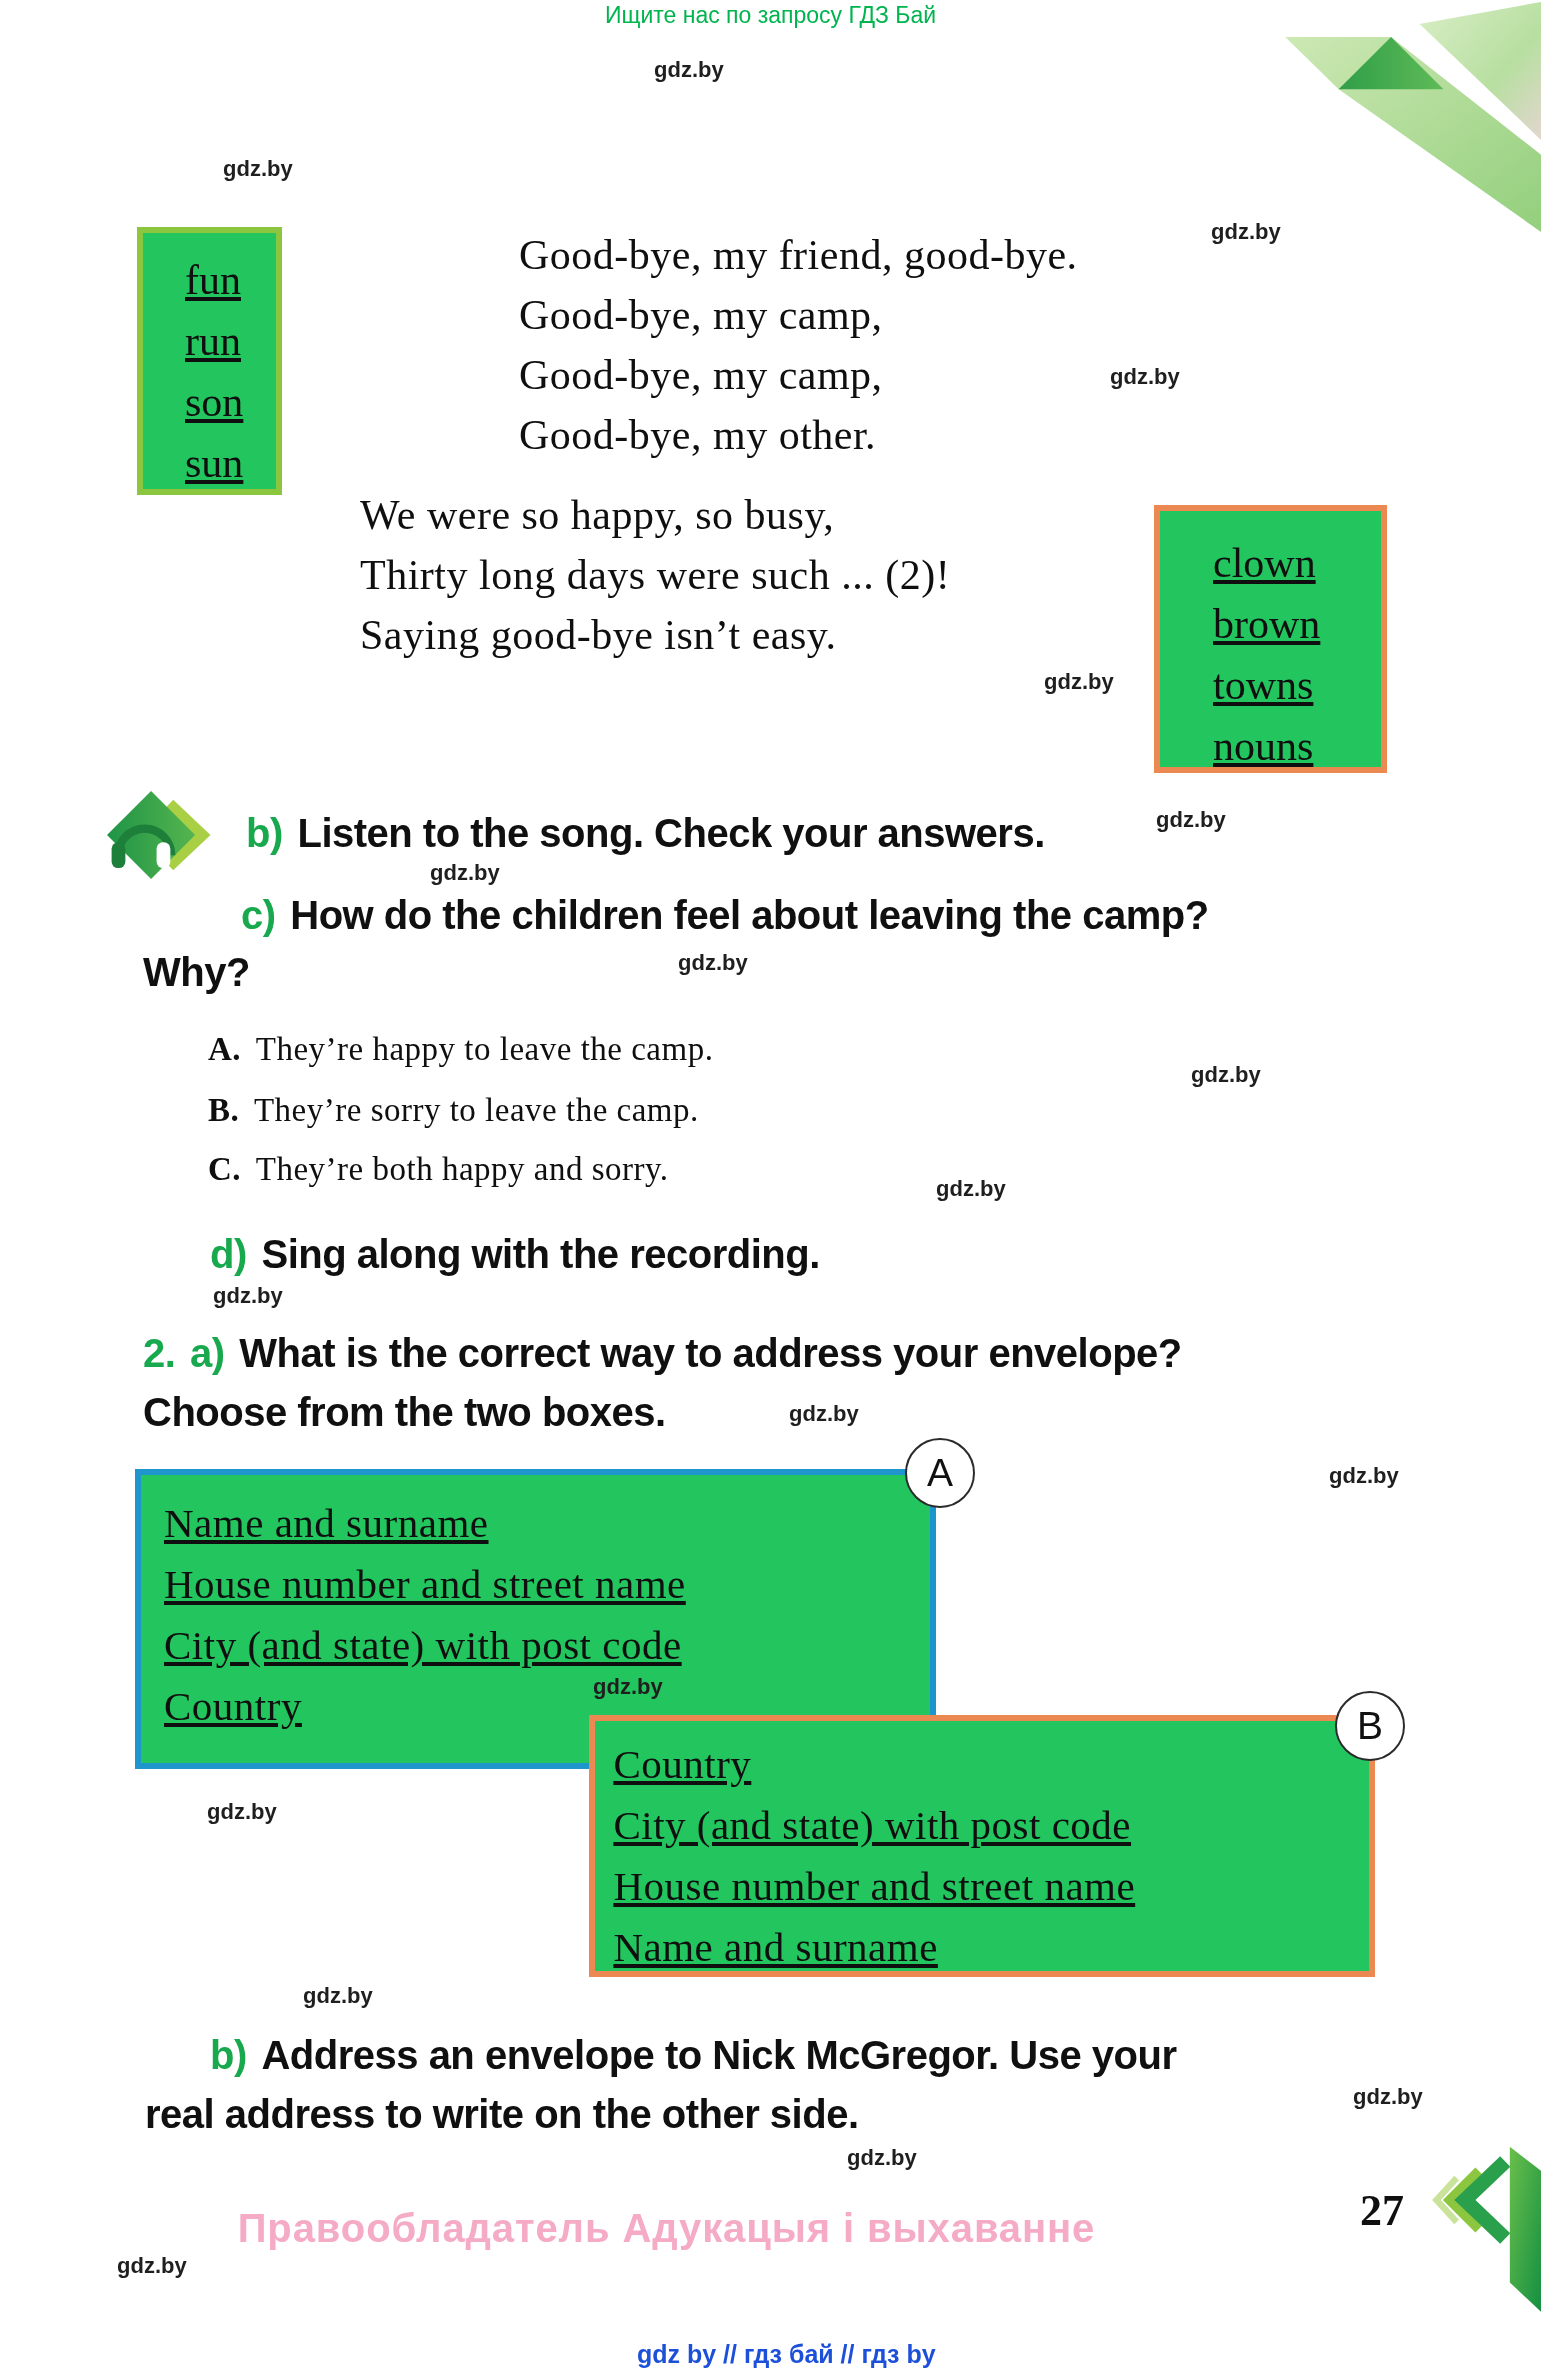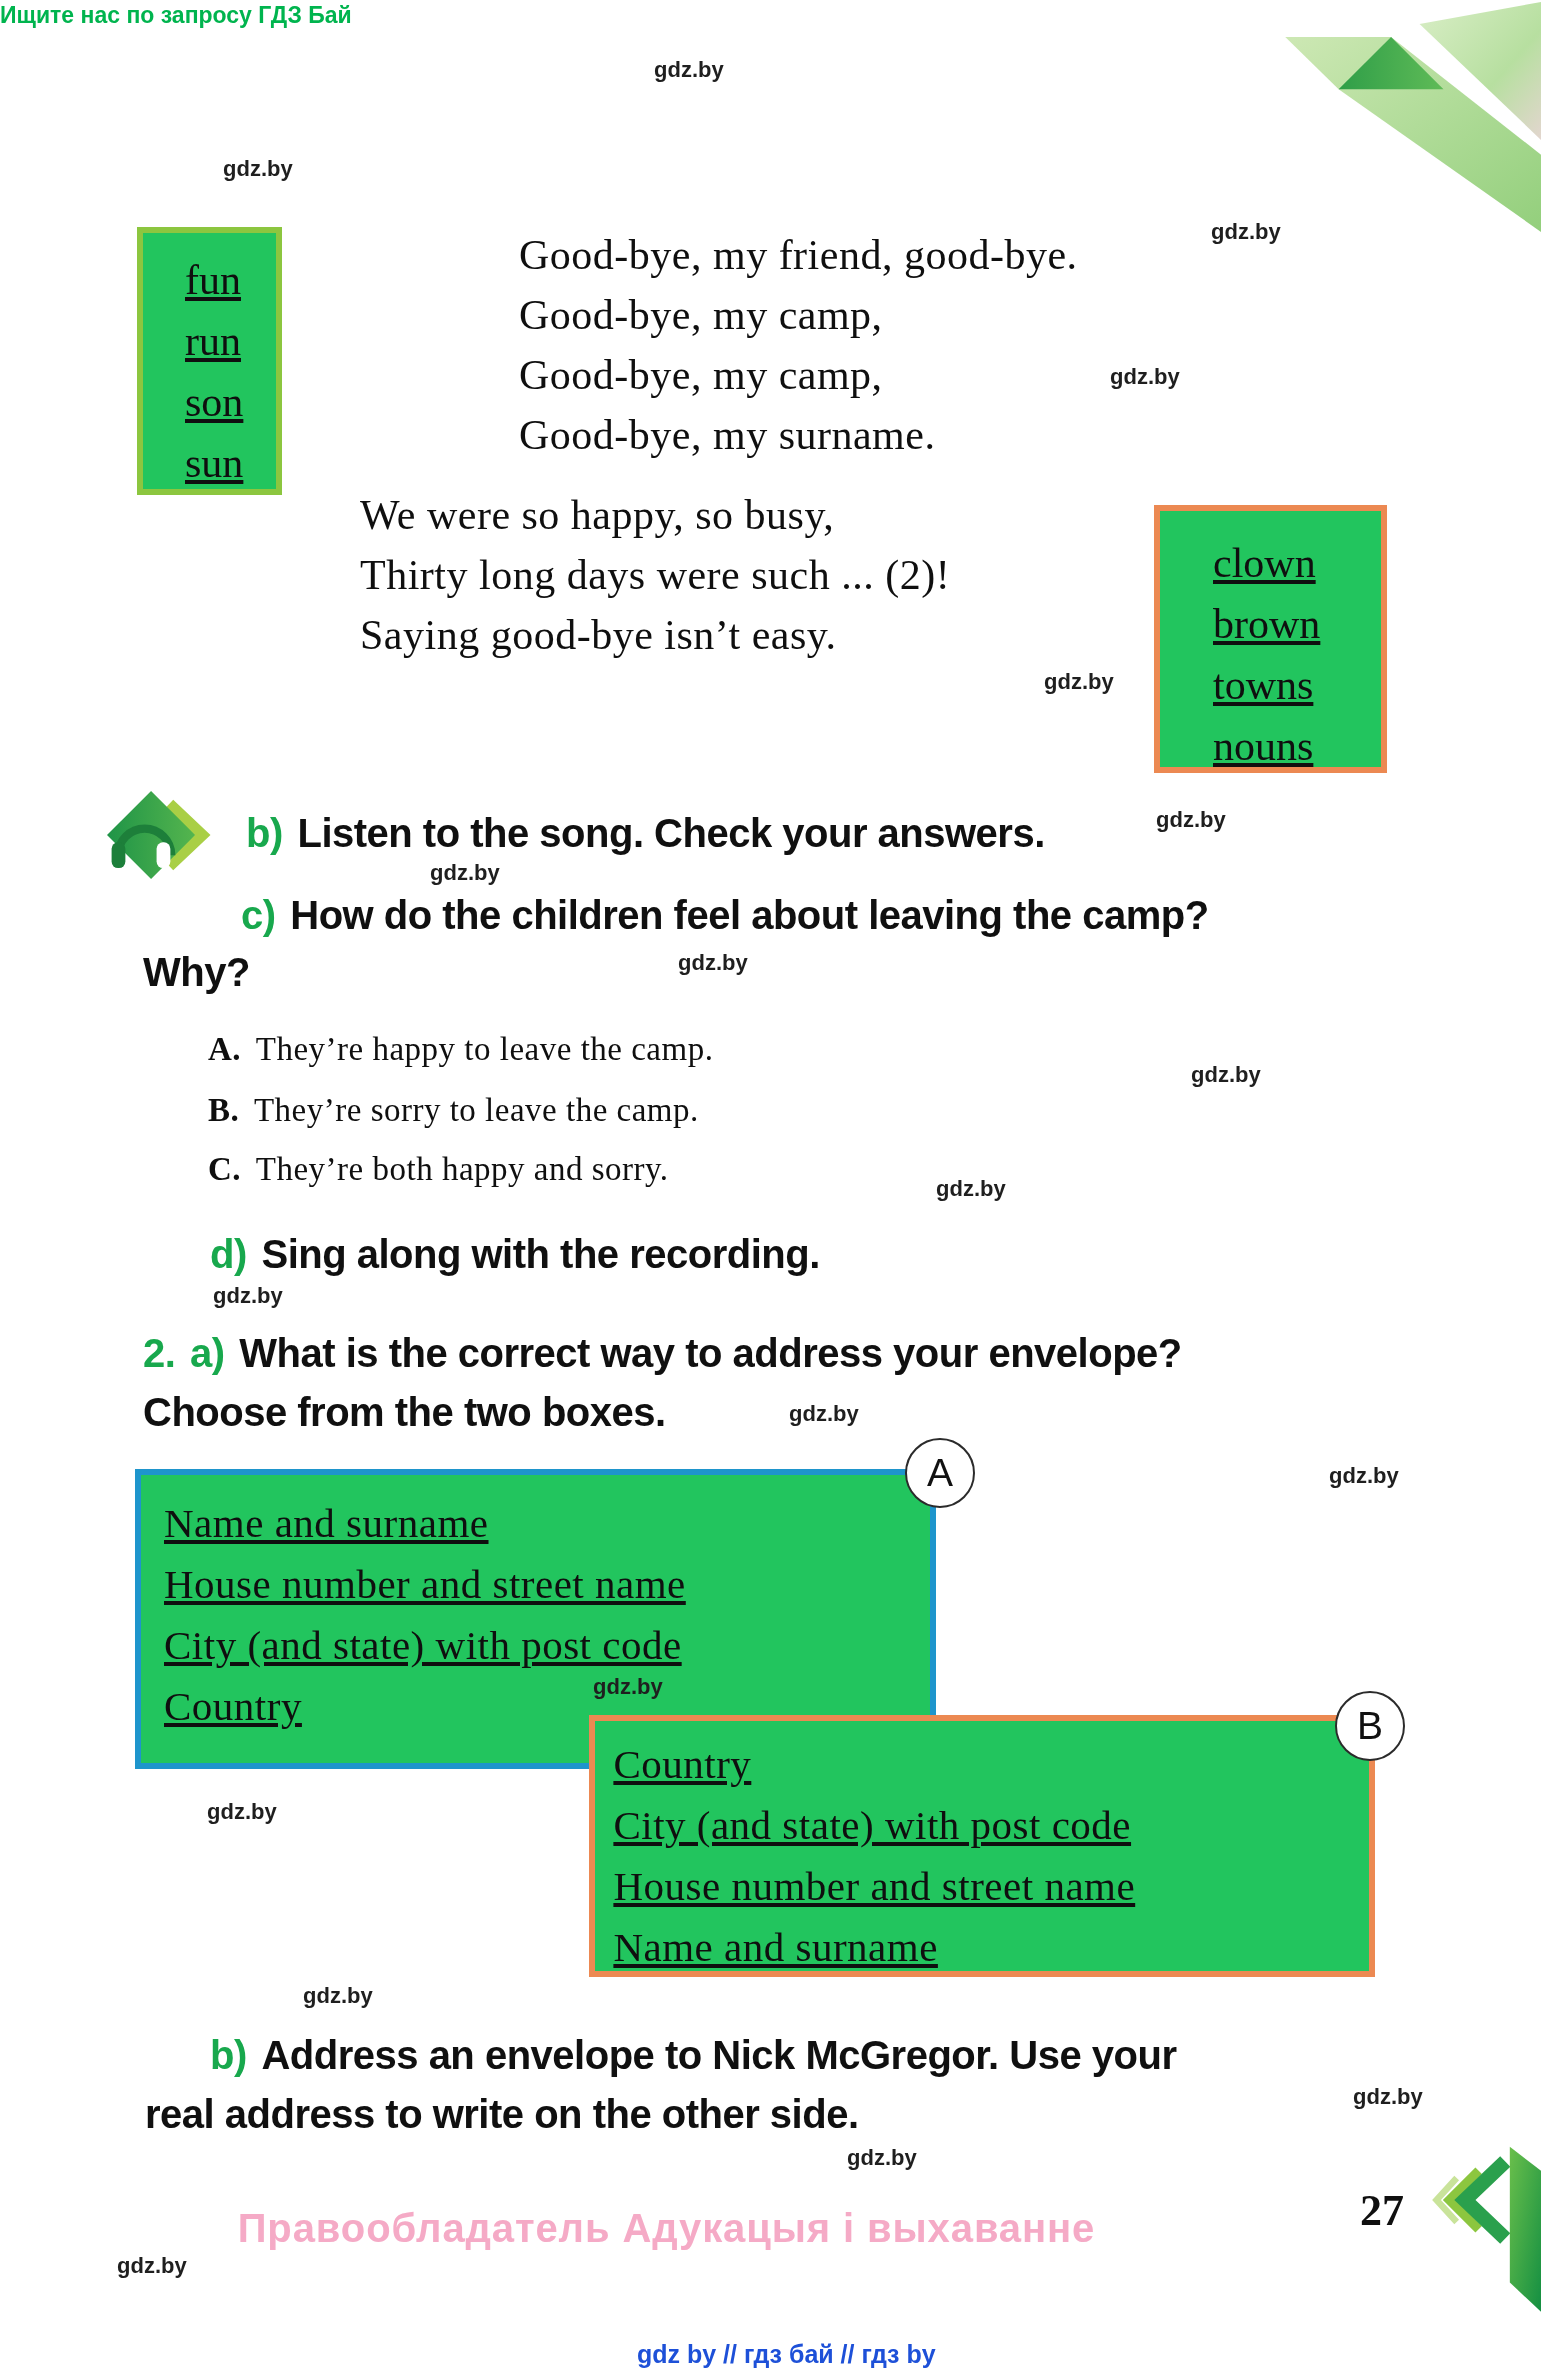--- a/index.html
+++ b/index.html
@@ -8,22 +8,22 @@
     overflow:hidden;font-family:"Liberation Serif",serif;color:#0f0f0f;
   }
   .abs{position:absolute;}
   
   .wm{
     position:absolute;font-family:"Liberation Sans",sans-serif;
     font-weight:600;font-size:22px;color:#1f1f1f;white-space:nowrap;
   }
   
   .topnote{
-    position:absolute;left:0;right:0;top:1.8px;
-    font-family:"Liberation Sans",sans-serif;font-weight:700;
+    position:absolute;left:0;right:0;top:1.8px;text-align:center;
+    font-family:"Liberation Sans",sans-serif;font-weight:400;
     font-size:23px;color:#00b44e;
   }
   
   .stanza{position:absolute;font-size:42px;line-height:60px;white-space:nowrap;letter-spacing:0.5px;}
   .wordbox{position:absolute;background:#22c55e;text-decoration:underline;}
   .wordbox .words{font-size:42px;line-height:61px;}
   .greenbox{border:6.4px solid #8cc63f;}
   .orangebox{border:6.4px solid #ec8952;}
   .bluebox{border:6.4px solid #1e95cc;}
   
@@ -90,21 +90,21 @@
       <div>run</div>
       <div>son</div>
       <div>sun</div>
     </div>
   </div>
 
   <div class="stanza" style="left:519px;top:225px;">
     <div>Good-bye, my friend, good-bye.</div>
     <div>Good-bye, my camp,</div>
     <div>Good-bye, my camp,</div>
-    <div>Good-bye, my surname.</div>
+    <div>Good-bye, my other.</div>
   </div>
 
   <div class="stanza" style="left:360px;top:485px;">
     <div>We were so happy, so busy,</div>
     <div>Thirty long days were such ... (2)!</div>
     <div>Saying good-bye isn’t easy.</div>
   </div>
 
   <div class="wordbox orangebox" style="left:1154px;top:505px;width:221px;height:256px;">
     <div class="words" style="padding:22px 0 0 53px;">

